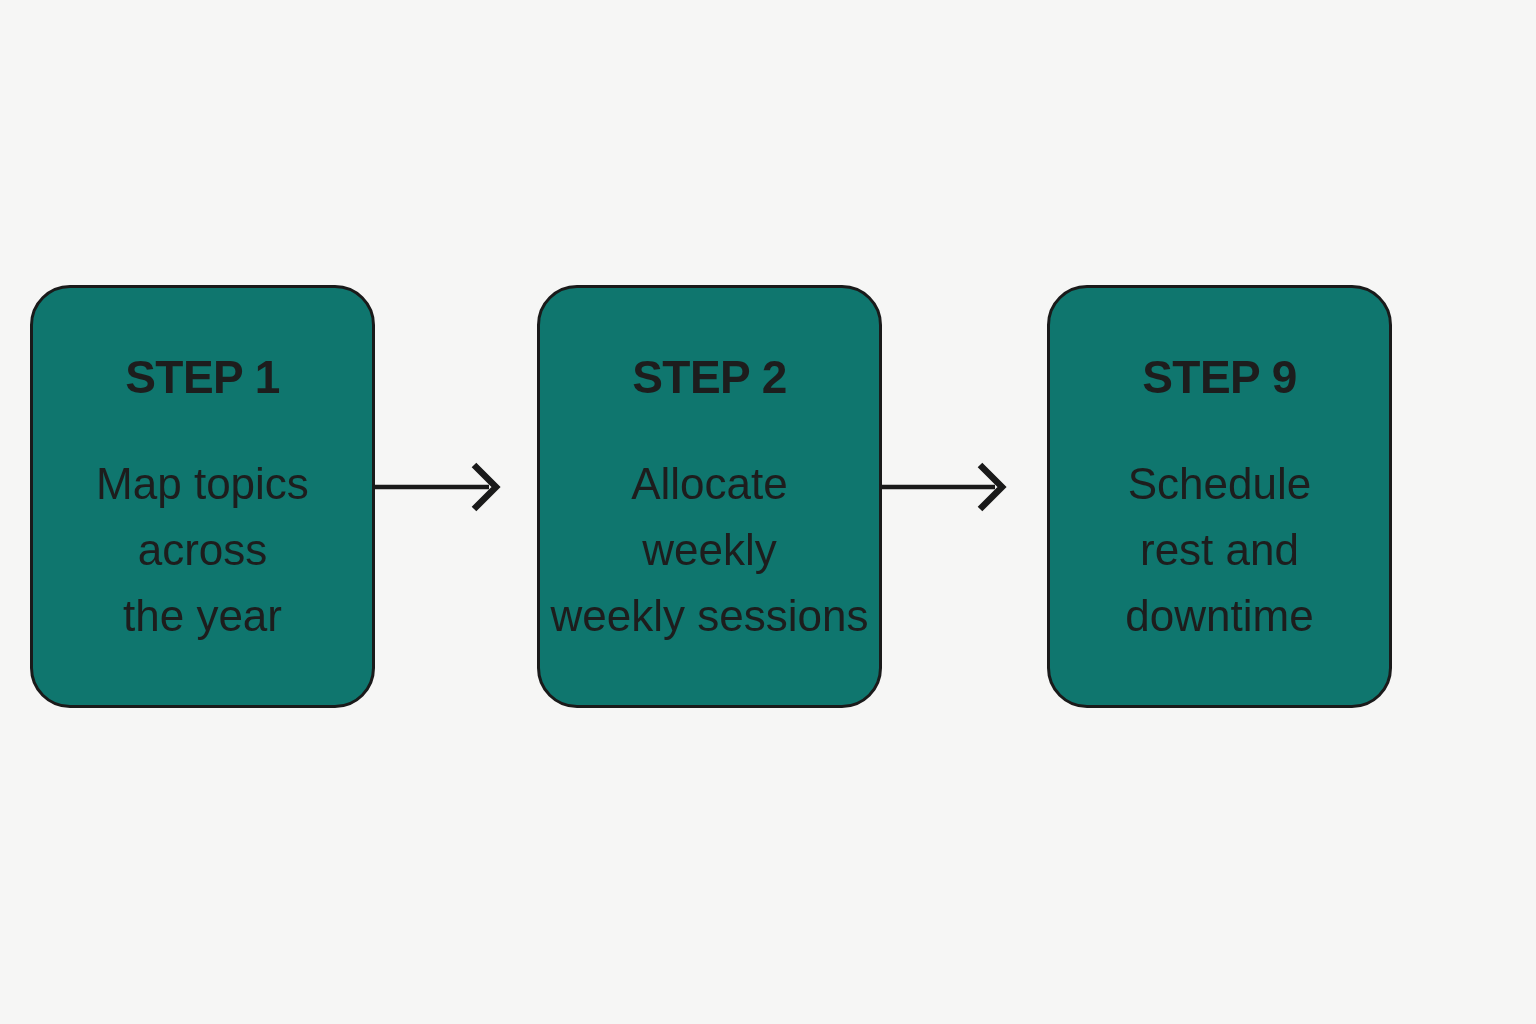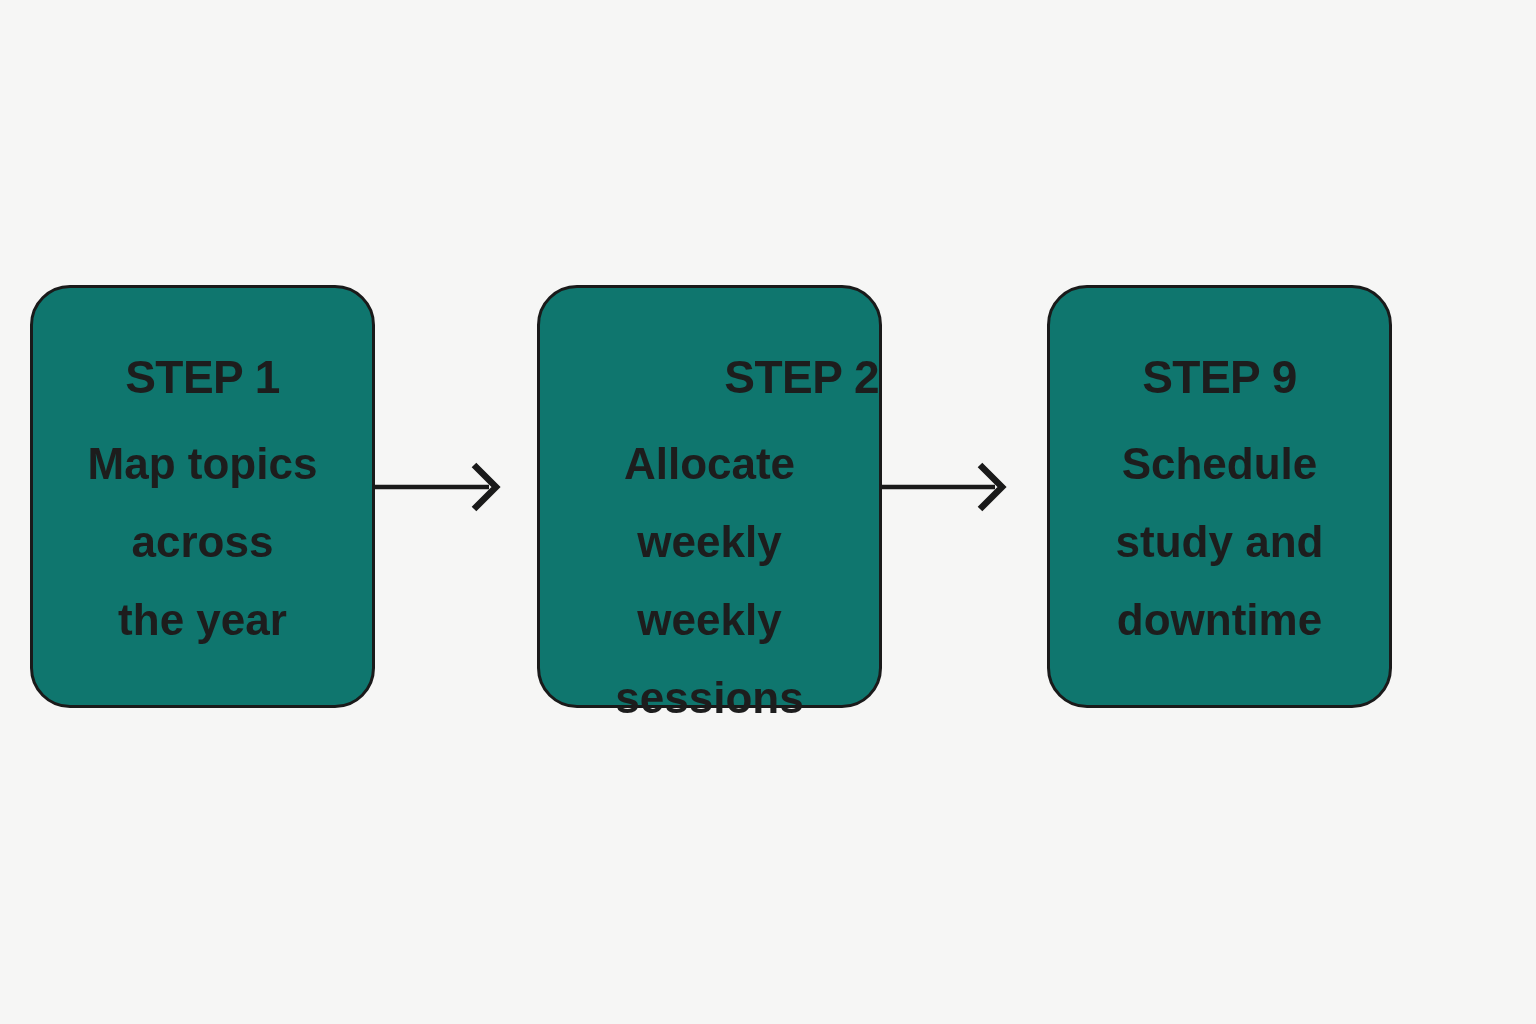--- a/index.html
+++ b/index.html
@@ -24,35 +24,35 @@
     box-sizing: border-box;
     background: #0f766e;
     border: 3px solid #1a1a1a;
     border-radius: 40px;
     display: flex;
     flex-direction: column;
     align-items: center;
     padding-top: 66px;
   }
   .step-box.pos-1 { left: 30px; }
-  .step-box.pos-2 { left: 537px; align-items: flex-end; }
+  .step-box.pos-2 { left: 537px; }
   .step-box.pos-3 { left: 1047px; }
   .step-title {
     font-size: 46px;
     font-weight: 700;
     letter-spacing: -0.5px;
     color: #1d1d1d;
     line-height: 46px;
   }
   .step-body {
-    margin-top: 25px;
+    margin-top: 51px;
     font-size: 44px;
-    font-weight: 700;
+    font-weight: 400;
     color: #1d1d1d;
-    line-height: 78px;
+    line-height: 66px;
     text-align: center;
     white-space: pre-line;
   }
   .arrow {
     position: absolute;
     top: 455px;
     width: 130px;
     height: 64px;
   }
   .arrow.pos-1 { left: 373px; }
@@ -83,17 +83,17 @@
   </div>
 
   <svg class="arrow pos-2" viewBox="0 0 130 64" xmlns="http://www.w3.org/2000/svg">
     <line x1="0" y1="32" x2="116" y2="32" stroke="#1a1a1a" stroke-width="4.5"></line>
     <polyline points="101,10 123,32 101,54" fill="none" stroke="#1a1a1a" stroke-width="6.5" stroke-linejoin="miter"></polyline>
   </svg>
 
   <div class="step-box pos-3">
     <div class="step-title">STEP 9</div>
     <div class="step-body">Schedule
-study and
+rest and
 downtime</div>
   </div>
 
 </div>
 
 </body></html>

